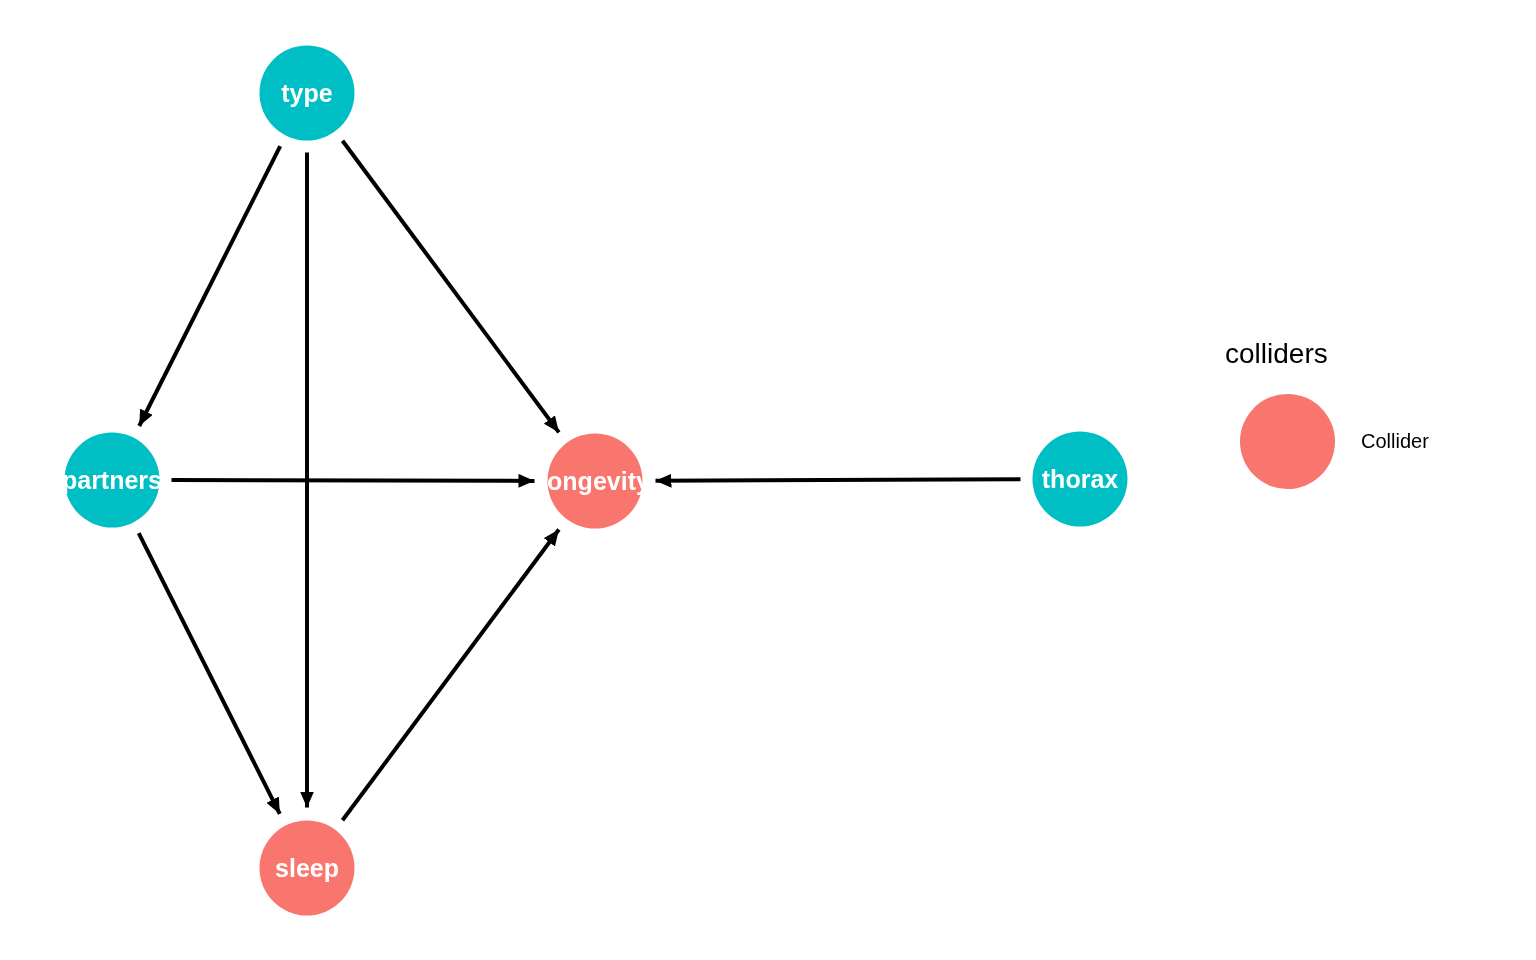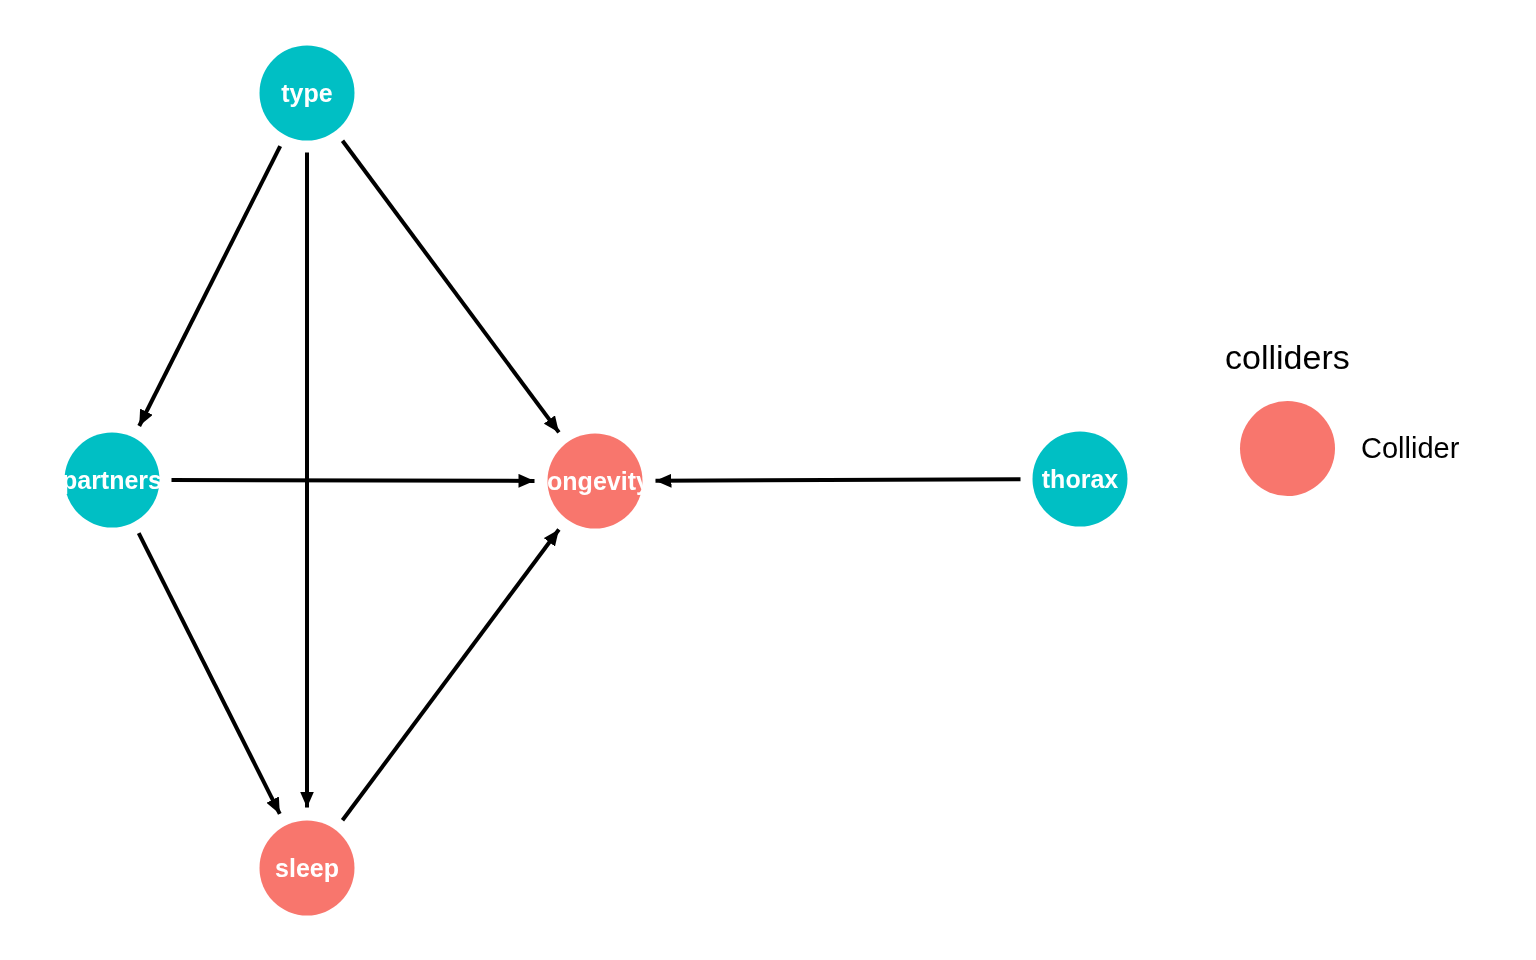--- a/index.html
+++ b/index.html
@@ -30,40 +30,40 @@
     font-weight: bold;
     font-size: 25px;
     text-anchor: middle;
   }
   .legend {
     position: absolute;
     left: 1225px;
     top: 338px;
   }
   .legend-title {
-    font-size: 34px;
+    font-size: 28px;
     line-height: 1.15;
     color: #000000;
     margin: 0 0 24px 0;
   }
   .legend-item {
     display: flex;
     align-items: center;
     margin-left: 15px;
     margin-bottom: 25px;
   }
   .legend-swatch {
     width: 95px;
     height: 95px;
     border-radius: 50%;
     flex: 0 0 auto;
     margin-right: 26px;
   }
   .legend-label {
-    font-size: 29px;
+    font-size: 20px;
     color: #000000;
     white-space: nowrap;
   }
 </style>
 </head>
 <body>
 
 <div class="canvas">
 
   <svg id="dag-svg" width="1536" height="960" viewBox="0 0 1536 960">

